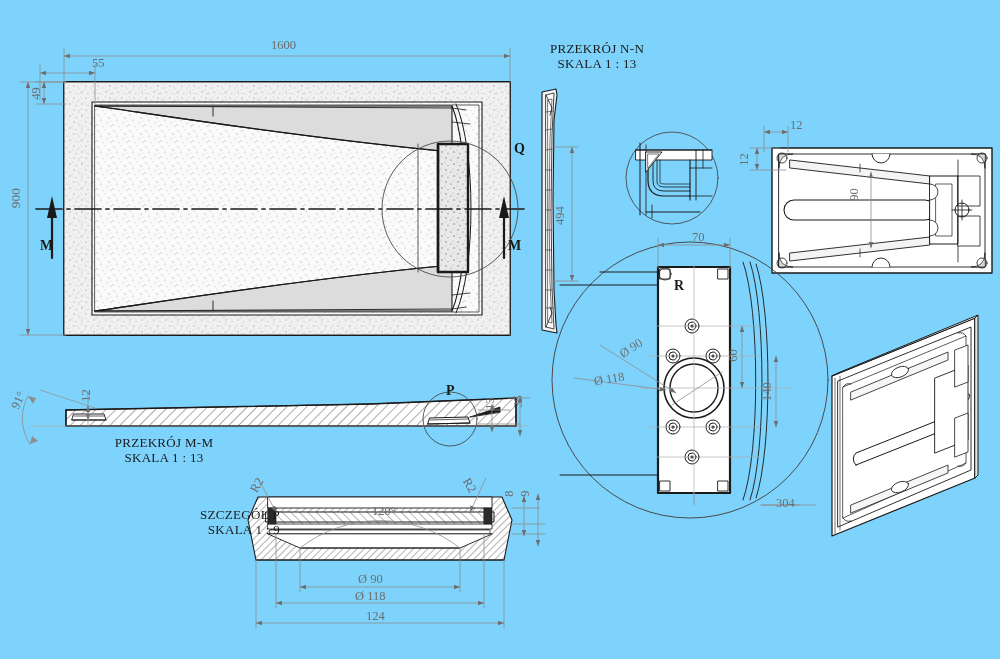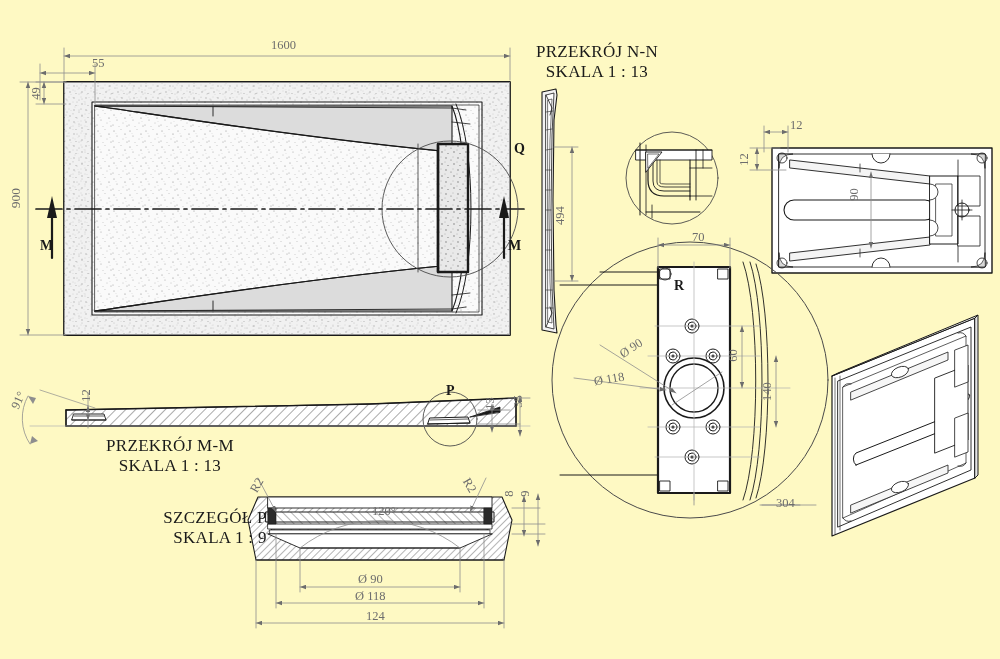--- a/index.html
+++ b/index.html
@@ -5,38 +5,38 @@
 <style>
   html, body {
     margin: 0; padding: 0;
     background: #ffffff;
     font-family: "Liberation Serif", "DejaVu Serif", serif;
   }
   #sheet {
     position: relative;
     width: 1000px;
     height: 659px;
-    background: #fef9c3;
+    background: #7dd3fc;
     overflow: hidden;
   }
   svg.layer {
     position: absolute;
     left: 0; top: 0;
     width: 1000px;
     height: 659px;
   }
   .lbl {
     position: absolute;
     font-family: "Liberation Serif", "DejaVu Serif", serif;
     color: #1a1a1a;
     white-space: nowrap;
     line-height: 1.15;
   }
   .title-lbl {
-    font-size: 17px;
+    font-size: 13px;
     letter-spacing: 0.3px;
     text-align: center;
   }
   .dim {
     position: absolute;
     font-family: "Liberation Serif", "DejaVu Serif", serif;
     font-size: 12.5px;
     color: #6d6d6d;
     white-space: nowrap;
   }
@@ -498,31 +498,31 @@
     <div>PRZEKRÓJ N-N</div>
     <div>SKALA 1 : 13</div>
   </div>
   <div class="dim vert" style="left:551px; top:208px; transform:rotate(-90deg);">494</div>
 
 
   <div class="dim" style="left:790px; top:118px;">12</div>
   <div class="dim vert" style="left:738px; top:152px; transform:rotate(-90deg);">12</div>
   <div class="dim vert" style="left:848px; top:187px; transform:rotate(-90deg);">90</div>
 
-  <div class="lbl title-lbl" style="left:100px; top:436px; width:140px;">
+  <div class="lbl title-lbl" style="left:94px; top:436px; width:140px;">
     <div>PRZEKRÓJ M-M</div>
     <div>SKALA 1 : 13</div>
   </div>
   <div class="dim vert" style="left:10px; top:393px; transform:rotate(-65deg);">91°</div>
   <div class="dim vert" style="left:80px; top:388px; transform:rotate(-90deg);">12</div>
   <div class="dim vert" style="left:484px; top:396px; transform:rotate(-90deg);">13</div>
   <div class="dim vert" style="left:512px; top:394px; transform:rotate(-90deg);">35</div>
   <div class="mark" style="left:446px; top:383px;">P</div>
 
-  <div class="lbl title-lbl" style="left:150px; top:508px; width:130px; text-align:center;">
+  <div class="lbl title-lbl" style="left:150px; top:508px; width:130px; text-align:right;">
     <div>SZCZEGÓŁ P</div>
     <div style="padding-left:10px;">SKALA 1 : 9</div>
   </div>
   <div class="dim" style="left:372px; top:472px;margin-top:32px;">120°</div>
   <div class="dim vert" style="left:250px; top:478px; transform:rotate(-60deg);">R2</div>
   <div class="dim vert" style="left:462px; top:478px; transform:rotate(60deg);">R2</div>
   <div class="dim vert" style="left:506px; top:486px; transform:rotate(-90deg);">8</div>
   <div class="dim vert" style="left:522px; top:486px; transform:rotate(-90deg);">9</div>
   <div class="dim" style="left:358px; top:572px;">Ø 90</div>
   <div class="dim" style="left:355px; top:589px;">Ø 118</div>

